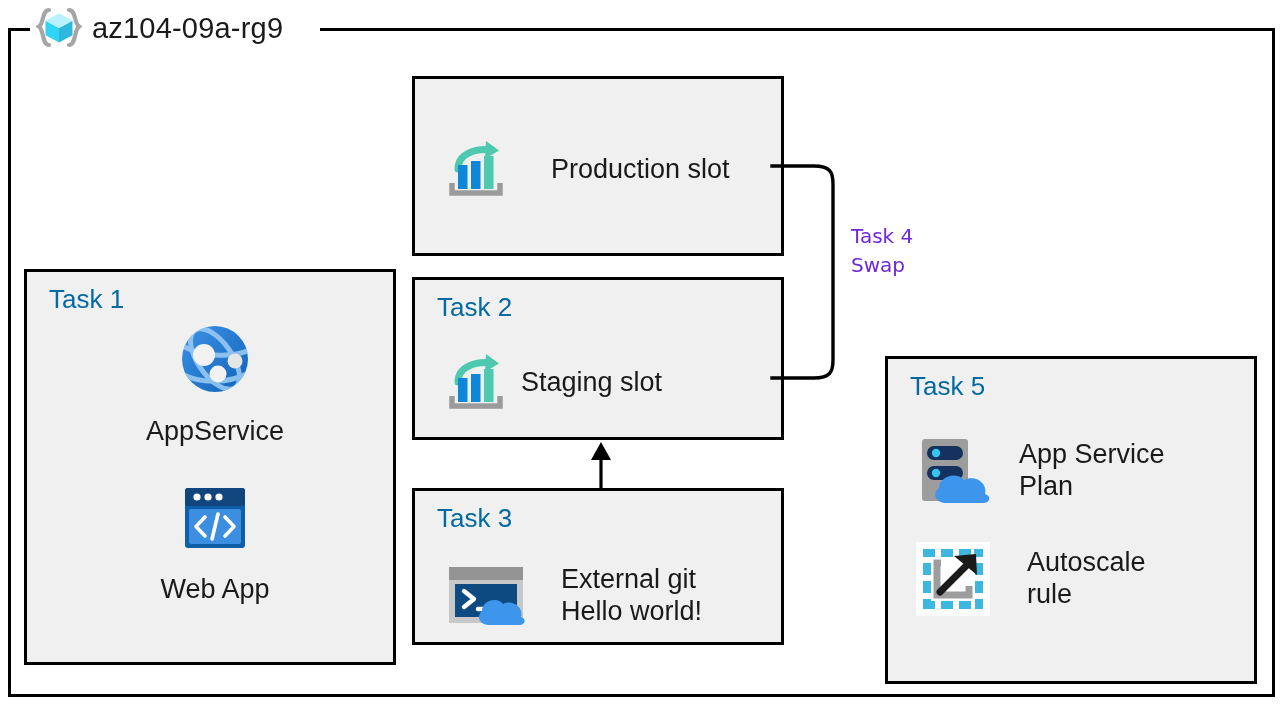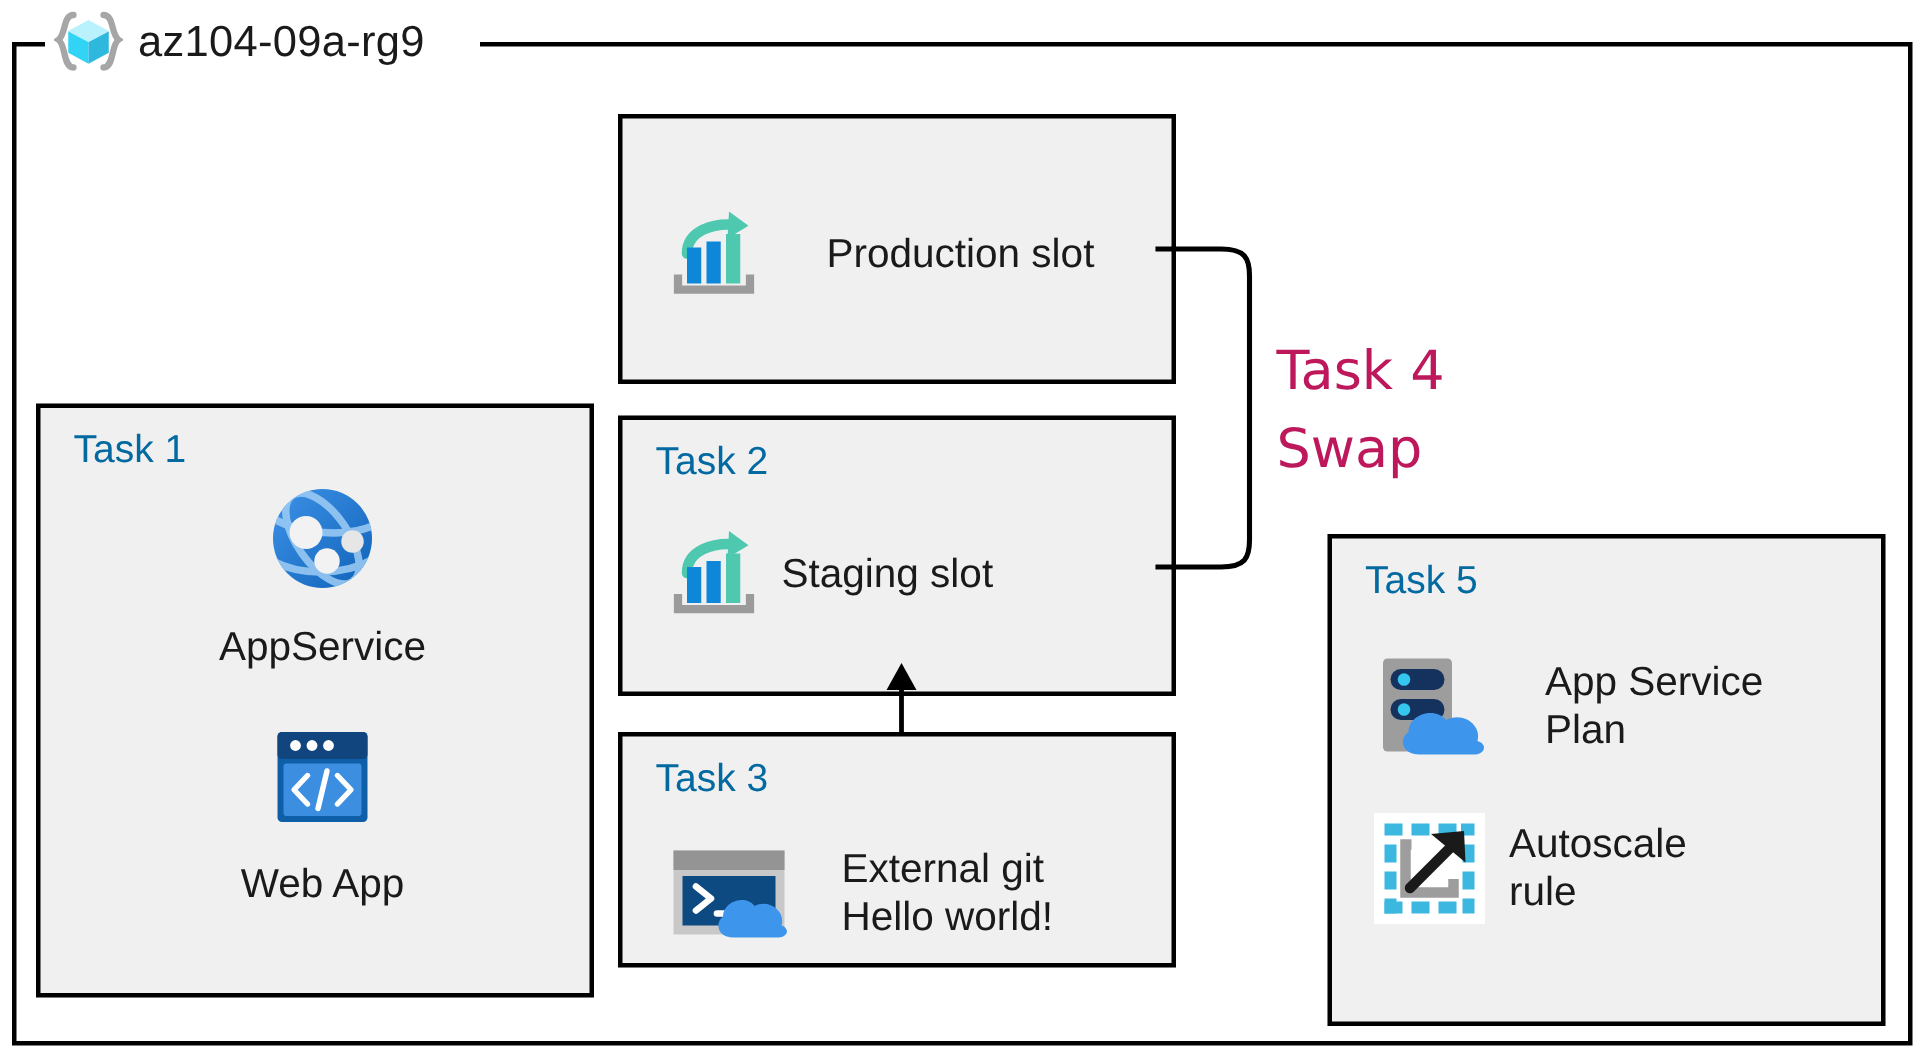--- a/index.html
+++ b/index.html
@@ -102,23 +102,23 @@
     left: 770px;
     top: 150px;
     width: 90px;
     height: 250px;
     pointer-events: none;
   }
   #swap-label {
     position: absolute;
     left: 851px;
     top: 222px;
-    font-size: 36px;
+    font-size: 20px;
     line-height: 1.45;
-    color: #be185d;
+    color: #6d28d9;
     font-family: "DejaVu Sans", sans-serif;
     white-space: pre-line;
     font-weight: 400;
   }
   #task3-arrow {
     position: absolute;
     left: 586px;
     top: 440px;
     width: 30px;
     height: 50px;
@@ -207,21 +207,21 @@
           <polyline points="28,33 19,42.5 28,52"></polyline>
           <polyline points="48,33 57,42.5 48,52"></polyline>
           <line x1="41" y1="30" x2="35" y2="55"></line>
         </g>
       </svg>
     </span>
     <span class="stack-label">Web App</span>
   </div>
 </div>
 
-<div class="box" style="left:412px; top:277px; width:372px; height:187px;">
+<div class="box" style="left:412px; top:277px; width:372px; height:163px;">
   <div class="box-title">Task 2</div>
   <div class="row" style="left:30px; top:72px;">
     <span>
       <svg width="62" height="62" viewBox="0 0 62 62">
         <path d="M13 30 C13 15 30 9 47 11" fill="none" stroke="#4ec9b0" stroke-width="7" stroke-linecap="round"></path>
         <polygon points="41,2 54,11.5 40,20" fill="#4ec9b0"></polygon>
         <rect x="13" y="26" width="9.5" height="24" fill="#0f87d8"></rect>
         <rect x="26" y="22" width="9.5" height="28" fill="#0f87d8"></rect>
         <rect x="39" y="17" width="9.5" height="33" fill="#4ec9b0"></rect>
         <path d="M7 44 L7 54 L55 54 L55 44" fill="none" stroke="#9b9b9b" stroke-width="5.5" stroke-linejoin="miter"></path>
@@ -247,36 +247,36 @@
       </svg>
     </span>
     <span class="row-label">External git
 Hello world!</span>
   </div>
 </div>
 
 <div class="box" style="left:885px; top:356px; width:372px; height:328px;">
   <div class="box-title">Task 5</div>
 
-  <div class="row" style="left:28px; top:76px; gap:34px;">
+  <div class="row" style="left:28px; top:76px; gap:23px;">
     <span>
       <svg width="80" height="72" viewBox="0 0 80 72">
         <rect x="6" y="4" width="46" height="62" rx="3" fill="#9d9d9d"></rect>
         <rect x="11" y="11" width="36" height="14" rx="7" fill="#15315e"></rect>
         <circle cx="20" cy="18" r="4.2" fill="#35c6f0"></circle>
         <rect x="11" y="31" width="36" height="14" rx="7" fill="#15315e"></rect>
         <circle cx="20" cy="38" r="4.2" fill="#35c6f0"></circle>
         <path d="M30 68 C19 68 16 58 23 53 C23 41 41 36 48 45 C60 39 72 49 69 59 C76 61 74 68 67 68 Z" fill="#3e96ec"></path>
       </svg>
     </span>
     <span class="row-label">App Service
 Plan</span>
   </div>
 
-  <div class="row" style="left:28px; top:183px; gap:16px;">
+  <div class="row" style="left:28px; top:183px; gap:37px;">
     <span>
       <svg width="74" height="74" viewBox="0 0 74 74">
         <rect x="0" y="0" width="74" height="74" fill="#ffffff"></rect>
         <g fill="#3bb7e0">
           <rect x="7" y="7" width="12" height="8"></rect>
             <rect x="25" y="7" width="12" height="8"></rect>
           <rect x="43" y="7" width="12" height="8"></rect>
             <rect x="58" y="7" width="9" height="8"></rect>
           <rect x="7" y="21" width="8" height="12"></rect>
             <rect x="7" y="39" width="8" height="12"></rect>

